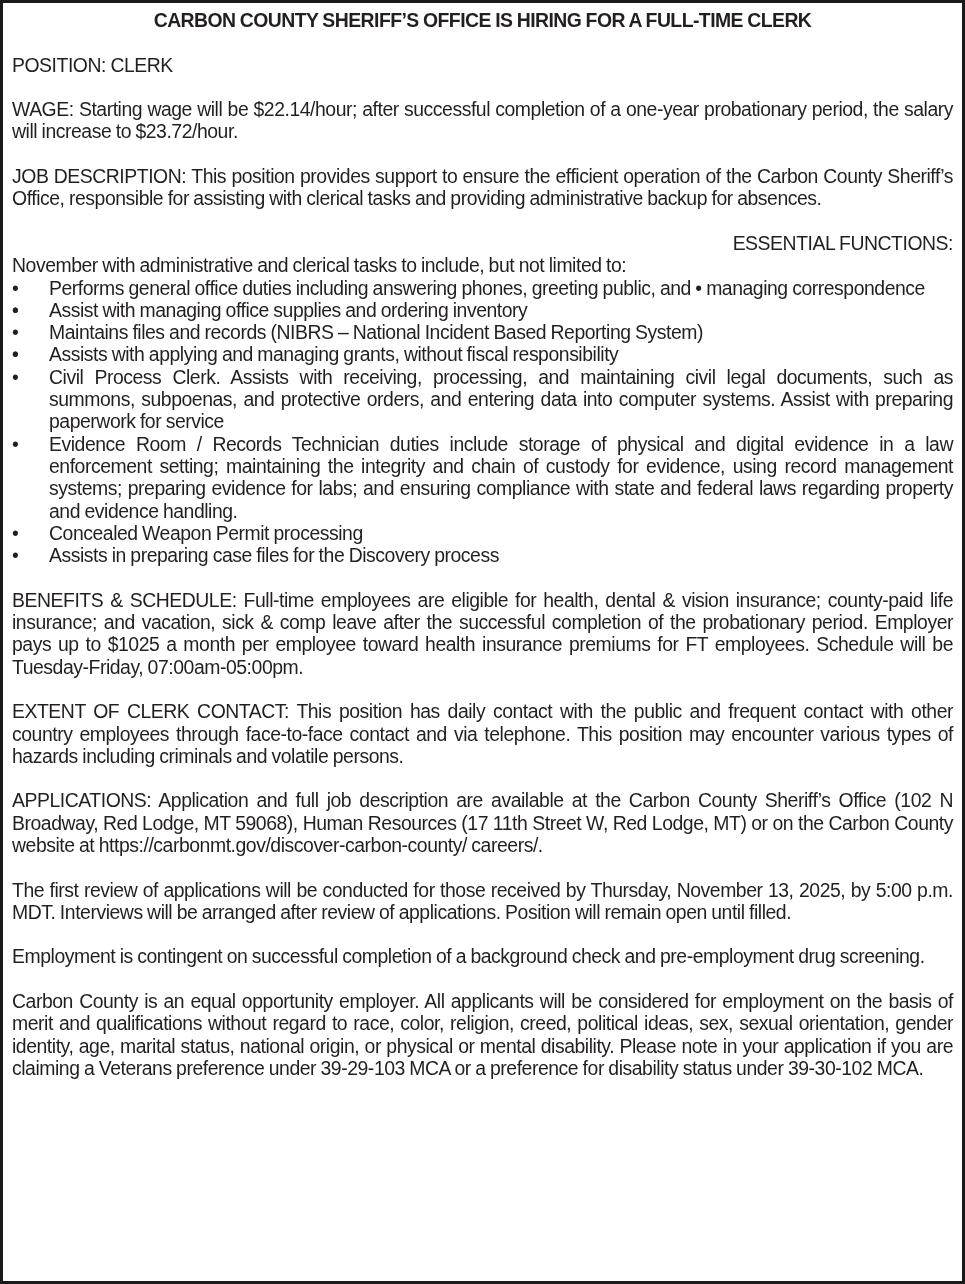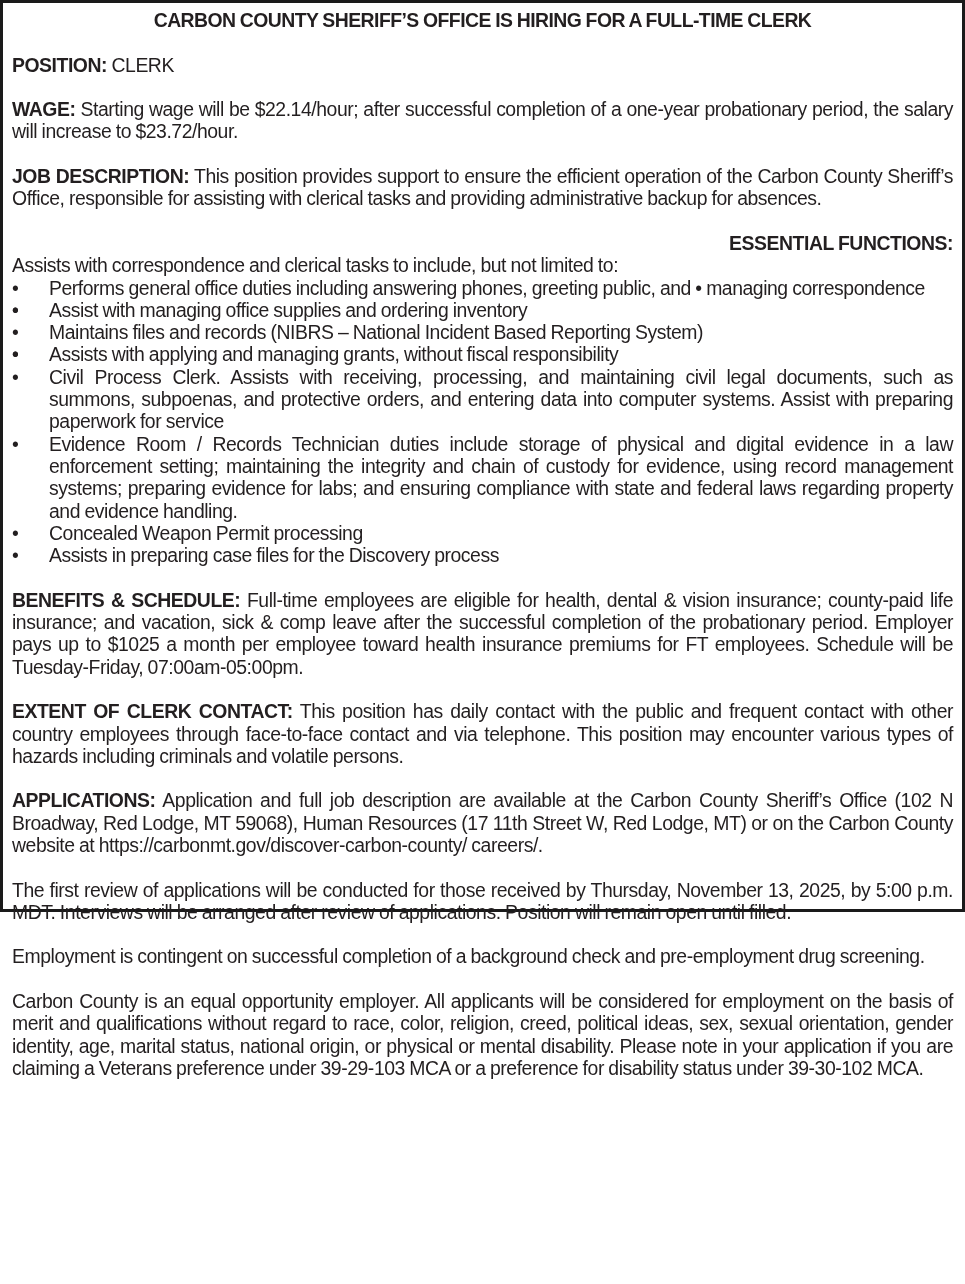--- a/index.html
+++ b/index.html
@@ -1,40 +1,40 @@
 <!DOCTYPE html>
 <html><head>
   <meta charset="utf-8">
   <style>
     html, body { margin: 0; padding: 0; background: #ffffff; }
     body { width: 965px; height: 1284px; overflow: hidden; }
     .page {
       position: relative;
       box-sizing: border-box;
       width: 965px;
-      height: 912px;
+      height: 1284px;
       border: 3px solid #1a1a1a;
       padding: 6px 9px 0 9px;
       font-family: "Liberation Sans", sans-serif;
       color: #231f20;
       font-size: 19.4px;
       line-height: 22.3px;
       letter-spacing: -0.45px;
       word-spacing: -0.5px;
     }
     .title {
       text-align: center;
       font-weight: bold;
       font-size: 19.4px;
       margin: 0 0 22.3px 0;
       letter-spacing: -0.55px;
     }
     p { margin: 0 0 22.3px 0; }
     .just { text-align: justify; text-align-last: left; }
-    .label { font-weight: bold; }
+    .label { font-weight: normal; }
     ul.bullets {
       list-style: none;
       margin: 0 0 22.3px 0;
       padding: 0;
     }
     ul.bullets li {
       position: relative;
       padding-left: 37px;
       text-align: justify;
       text-align-last: left;
@@ -55,21 +55,21 @@
   <div class="title">CARBON COUNTY SHERIFF’S OFFICE IS HIRING FOR A FULL-TIME CLERK</div>
 
   <p><span class="label">POSITION:</span><span> CLERK</span></p>
 
   <p class="just"><span class="label">WAGE:</span><span> Starting wage will be $22.14/hour; after successful completion of a one-year probationary period, the salary will increase to $23.72/hour.</span></p>
 
   <p class="just"><span class="label">JOB DESCRIPTION:</span><span> This position provides support to ensure the efficient operation of the Car­bon County Sheriff’s Office, responsible for assisting with clerical tasks and providing administra­tive backup for absences.</span></p>
 
   <div>
     <p class="section-head"><span class="label">ESSENTIAL FUNCTIONS:</span></p>
-    <p class="intro">Assists with correspondence and clerical tasks to include, but not limited to:</p>
+    <p class="intro">November with administrative and clerical tasks to include, but not limited to:</p>
     <ul class="bullets">
       <li><span class="dot">•</span><span>Performs general office duties including answering phones, greeting public, and • managing correspondence</span></li>
       <li><span class="dot">•</span></li>
       <li><span class="dot">•</span><span>Assist with managing office supplies and ordering inventory</span></li>
       <li><span class="dot">•</span><span>Maintains files and records (NIBRS – National Incident Based Reporting System)</span></li>
       <li><span class="dot">•</span></li>
       <li><span class="dot">•</span><span>Assists with applying and managing grants, without fiscal responsibility</span></li>
       <li><span class="dot">•</span><span>Civil Process Clerk. Assists with receiving, processing, and maintaining civil legal documents, such as summons, subpoenas, and protective orders, and entering data into computer sys­tems. Assist with preparing paperwork for service</span></li>
       <li><span class="dot">•</span><span>Evidence Room / Records Technician duties include storage of physical and digital evidence in a law enforcement setting; maintaining the integrity and chain of custody for evidence, us­ing record management systems; preparing evidence for labs; and ensuring compliance with state and federal laws regarding property and evidence handling.</span></li>
       <li><span class="dot">•</span><span>Concealed Weapon Permit processing</span></li>

